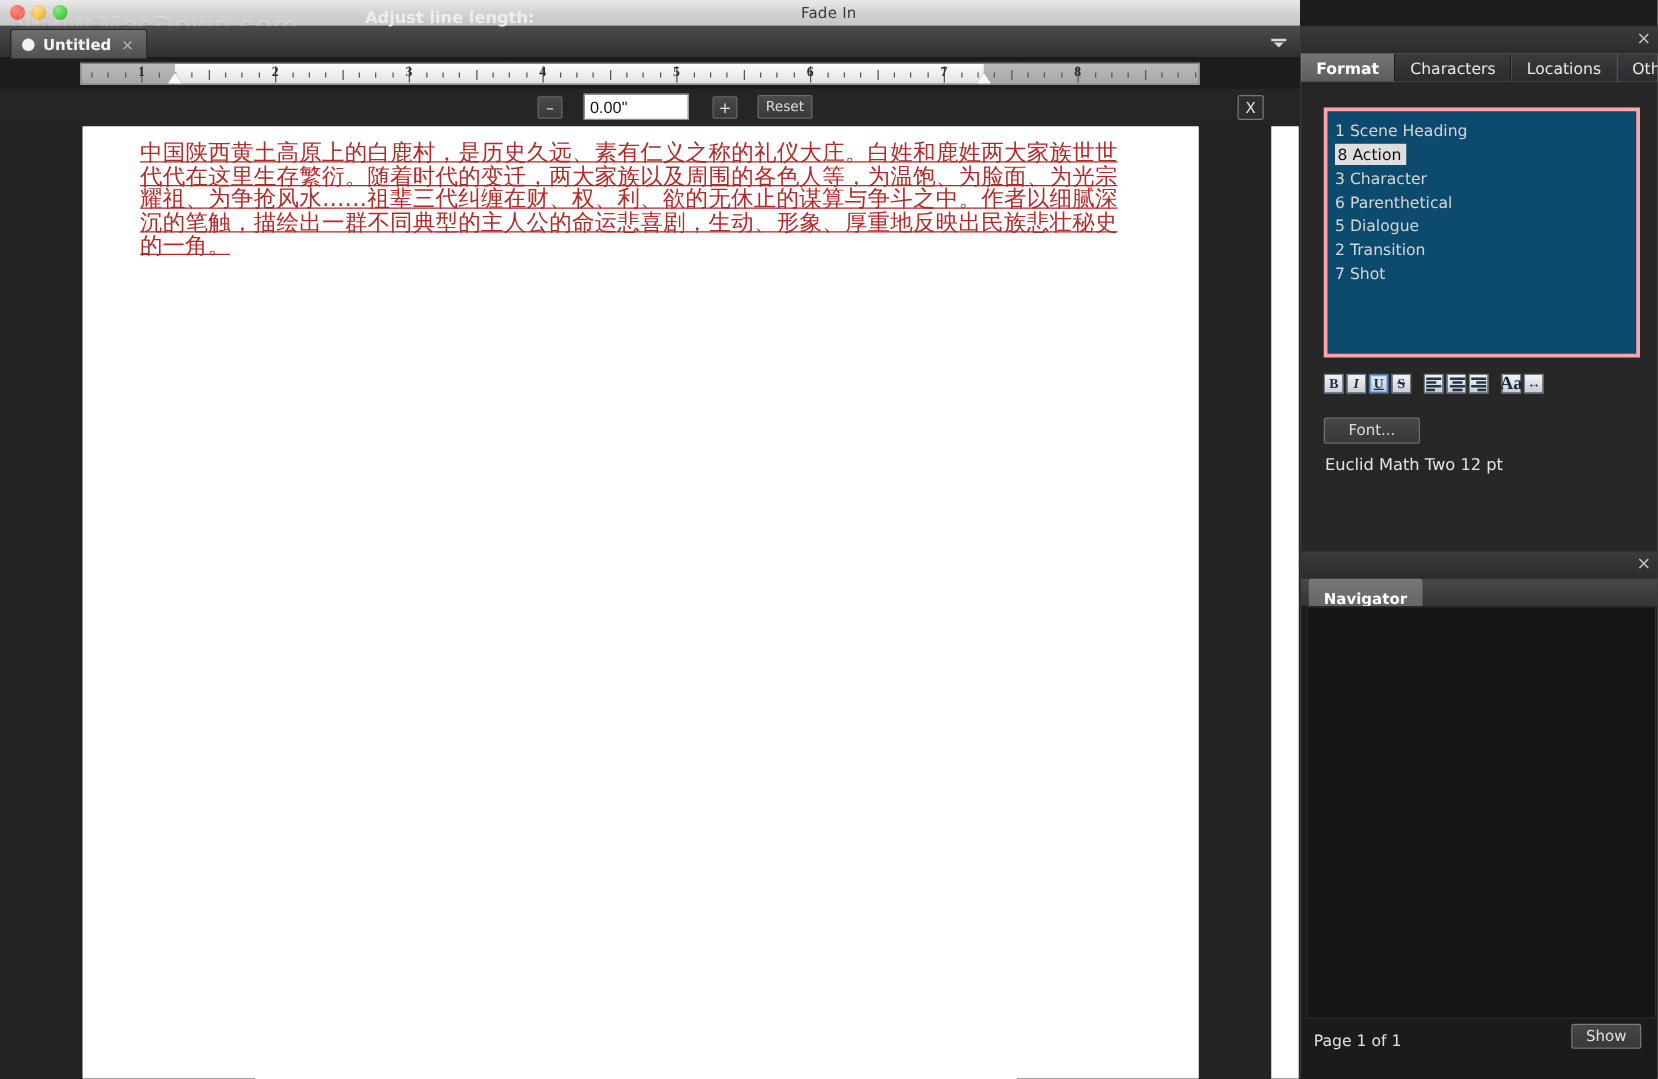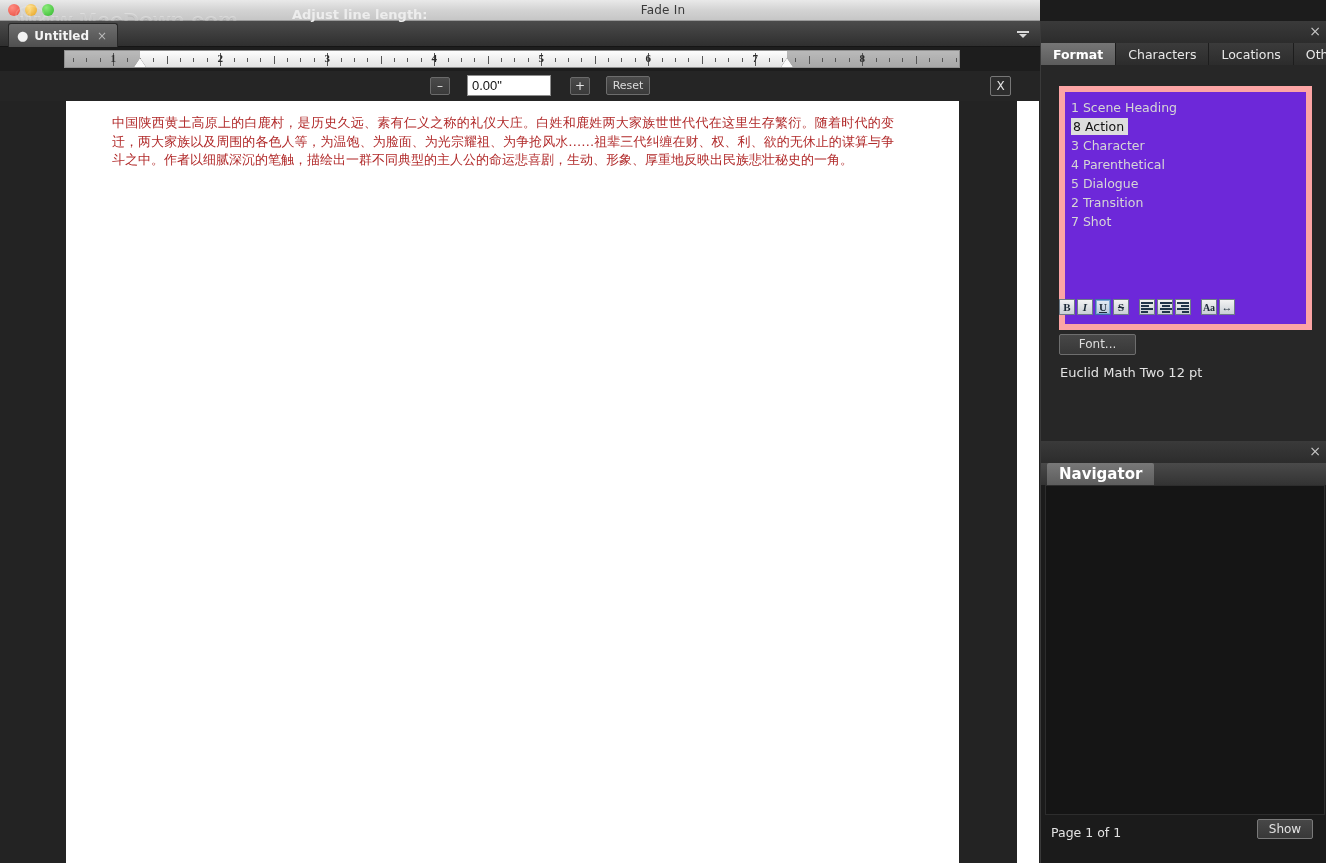--- a/index.html
+++ b/index.html
@@ -140,22 +140,23 @@
     position: absolute; left: 0; top: 101px; width: 1040px; height: 762px;
     background: #232323;
   }
   .page {
     position: absolute; left: 66px; top: 0px; width: 893px; height: 762px;
     background: #ffffff;
   }
   .doc-text {
     position: absolute; left: 46px; top: 13px; width: 782px;
     font-family: "DejaVu Sans", sans-serif;
-    font-size: 13px; line-height: 18.5px;
+    font-size: 18px; line-height: 18.5px;
     color: #b12a2a;
+    text-decoration: underline;
     text-decoration-color: #b12a2a;
     text-align: justify;
     letter-spacing: 0px;
   }
   .scrolltrack {
     position: absolute; left: 1017px; top: 0px; width: 22px; height: 762px;
     background: #ffffff;
   }
 
   
@@ -184,22 +185,22 @@
     padding: 0 12px; display: flex; align-items: center;
     font-size: 12.5px; color: #e8e8e8;
     background: linear-gradient(to bottom, #3b3b3b, #2c2c2c);
     border-right: 1px solid #1d1d1d;
   }
   .ptab.active {
     background: linear-gradient(to bottom, #767676, #5c5c5c);
     color: #ffffff; font-weight: bold;
   }
   .fmt-list {
-    position: absolute; left: 18px; top: 65px; width: 253px; height: 244px;
-    background: #6d28d9; border: 6px solid #fca5a5;
+    position: absolute; left: 18px; top: 65px; width: 253px; height: 200px;
+    background: #0c4a6e; border: 3px solid #fca5a5;
     padding: 6px 0 0 0;
   }
   .fmt-item {
     height: 19px; line-height: 19px; padding-left: 6px;
     font-size: 12.5px; color: #d6d6d6;
   }
   .fmt-item .sel {
     background: #dedede; color: #111; padding: 1px 4px 1px 2px;
   }
   .toolrow {
@@ -243,22 +244,22 @@
   .nav-head {
     position: absolute; left: 0; top: 0; width: 286px; height: 22px;
     background: linear-gradient(to bottom, #3a3a3a, #2c2c2c);
   }
   .nav-tabrow {
     position: absolute; left: 0; top: 22px; width: 286px; height: 22px;
     background: linear-gradient(to bottom, #4a4a4a, #333333);
     display: flex;
   }
   .nav-tab {
-    margin-left: 6px; padding: 6px 12px; display: flex; align-items: center;
-    font-size: 15px; font-weight: bold; color: #ffffff;
+    margin-left: 6px; padding: 16px 12px; display: flex; align-items: center;
+    font-size: 12px; font-weight: bold; color: #ffffff;
     background: linear-gradient(to bottom, #787878, #5d5d5d);
     border-radius: 2px 2px 0 0;
   }
   .nav-body {
     position: absolute; left: 4px; top: 44px; width: 280px; height: 330px;
     background: #151515; border: 1px solid #2d2d2d;
   }
   .nav-footer {
     position: absolute; left: 0; top: 374px; width: 286px; height: 48px;
   }
@@ -424,21 +425,21 @@
       <div class="tabrow" id="format-tabs">
           <div class="ptab active">Format</div>
           <div class="ptab">Characters</div>
           <div class="ptab">Locations</div>
           <div class="ptab">Other</div>
         </div>
       <div class="fmt-list" id="fmt-list">
           <div class="fmt-item">1 Scene Heading</div>
           <div class="fmt-item"><span class="sel">8 Action</span></div>
           <div class="fmt-item">3 Character</div>
-          <div class="fmt-item">4 Parenthetical</div>
+          <div class="fmt-item">6 Parenthetical</div>
           <div class="fmt-item">5 Dialogue</div>
           <div class="fmt-item">2 Transition</div>
           <div class="fmt-item">7 Shot</div>
         </div>
       <div class="toolrow" id="toolrow">
           <div class="tbtn">
             <span>B</span>
           </div>
           <div class="tbtn ital">
             <span>I</span>
@@ -469,21 +470,21 @@
           <div class="tbtn">
             <svg width="14" height="14" viewBox="0 0 14 14">
               <rect x="1" y="2" width="12" height="2" fill="#20344a"></rect>
               <rect x="5" y="5" width="8" height="2" fill="#20344a"></rect>
               <rect x="1" y="8" width="12" height="2" fill="#20344a"></rect>
               <rect x="6" y="11" width="7" height="2" fill="#20344a"></rect>
             </svg>
           </div>
           <div class="tgap"></div>
           <div class="tbtn">
-            <span style="font-size: 10px;">Aa</span>
+            <span style="font-size: 15px;">Aa</span>
           </div>
           <div class="tbtn">
             <span style="font-size: 11px;">↔</span>
           </div>
         </div>
     </div>
 
     <div class="panel-bottom">
       <div class="nav-head">
         <span class="panel-close">×</span>

